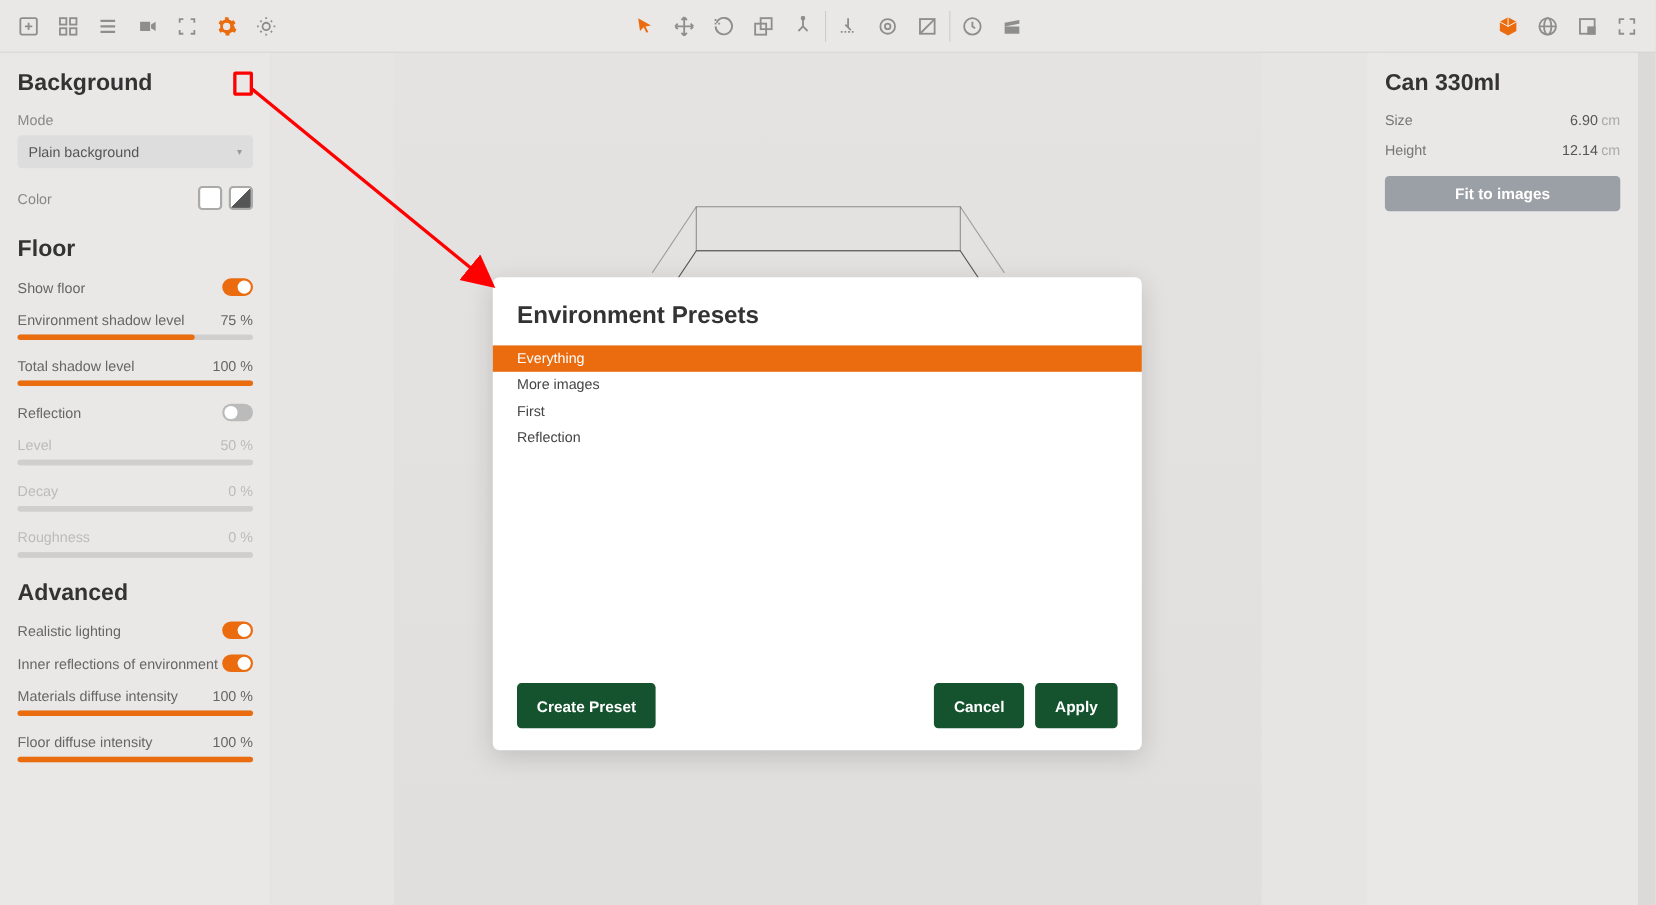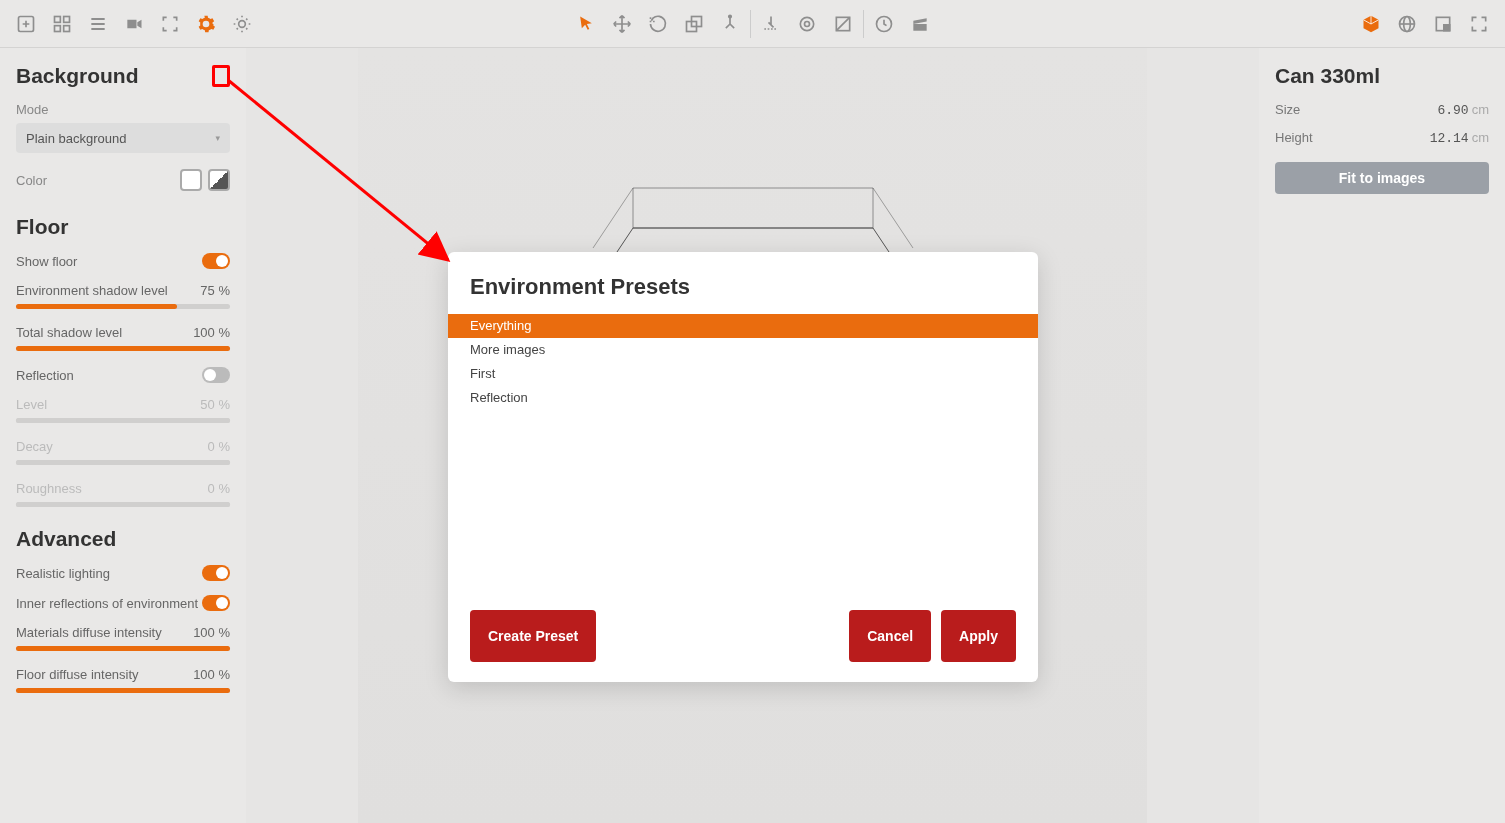--- a/index.html
+++ b/index.html
@@ -38,24 +38,24 @@
 
 .toggle-row { display:flex; justify-content:space-between; align-items:center; margin-bottom:14px; font-size:13px; color:#666; }
 .toggle { width:28px; height:16px; border-radius:8px; position:relative; cursor:pointer; }
 .toggle.on { background:#ea6c0e; }
 .toggle.off { background:#bbb; }
 .toggle .knob { width:12px; height:12px; border-radius:50%; background:#fff; position:absolute; top:2px; }
 .toggle.on .knob { right:2px; }
 .toggle.off .knob { left:2px; }
 
 
-.right-panel { position:absolute; right:0; top:48px; width:246px; bottom:0; background:#e9e8e7; padding:16px; }
+.right-panel { position:absolute; right:16px; top:48px; width:246px; bottom:0; background:#e9e8e7; padding:16px; }
 .rp-title { font-size:21px; font-weight:700; color:#333; margin-bottom:14px; }
 .rp-row { display:flex; justify-content:space-between; font-size:13px; color:#777; margin-bottom:12px; }
-.rp-row .val { color:#555;font-family:Liberation Mono, monospace; }
+.rp-row .val { color:#555; }
 .rp-row .unit { color:#aaa; margin-left:3px; }
 .fit-btn { width:100%; height:32px; background:#9ba0a7; color:#fff; border:none; border-radius:4px; font-size:14px; font-weight:600; cursor:pointer; margin-top:4px; }
 
 
 .viewport { position:absolute; left:246px; right:246px; top:48px; bottom:0; background:#e6e5e4;}
 .canvas-area { position:absolute; left:112px; right:112px; top:0; bottom:0; background:linear-gradient(#e4e3e2,#e0dfde); }
 .can-wire { position:absolute; left:50%; top:130px; transform:translateX(-50%); }
 .wire-box { width:360px; height:150px; }
 .can-3d { width:220px; height:80px; background:radial-gradient(ellipse at 50% 40%,#e8e8e8,#a8a8a8 50%,#6a6a6a); border-radius:110px / 40px; margin:-40px auto 0; position:relative; }
 
@@ -63,21 +63,21 @@
 .arrow-svg { position:absolute; left:218px; top:50px; pointer-events:none; z-index:50; }
 
 
 .dialog { position:absolute; left:448px; top:252px; width:590px; height:430px; background:#fff; border-radius:6px; box-shadow:0 6px 24px rgba(0,0,0,0.15); z-index:40; display:flex; flex-direction:column; padding:22px 0 20px; }
 .dialog h2 { font-size:22px; font-weight:700; color:#333; padding:0 22px 14px; }
 .preset-list { flex:1; }
 .preset-item { height:24px; line-height:24px; font-size:13px; color:#444; padding:0 22px; cursor:pointer; }
 .preset-item.selected { background:#ea6c0e; color:#fff; }
 .dialog-footer { display:flex; justify-content:space-between; padding:0 22px; }
 .dialog-footer .left-btns, .dialog-footer .right-btns { display:flex; gap:10px; }
-.dlg-btn { height:52px; padding:0 18px; background:#b91c1c; color:#fff; border:none; border-radius:4px; font-size:14px; font-weight:600; cursor:pointer; }
+.dlg-btn { height:41px; padding:0 18px; background:#14532d; color:#fff; border:none; border-radius:4px; font-size:14px; font-weight:600; cursor:pointer; }
 </style>
 </head>
 <body>
 
 <div class="toolbar">
   <div class="tb-group">
     <div class="tb-icon">
         <svg viewBox="0 0 24 24" fill="none" stroke="currentColor" stroke-width="2">
           <rect x="3" y="3" width="18" height="18" rx="2"></rect>
           <path d="M12 8v8M8 12h8"></path>

